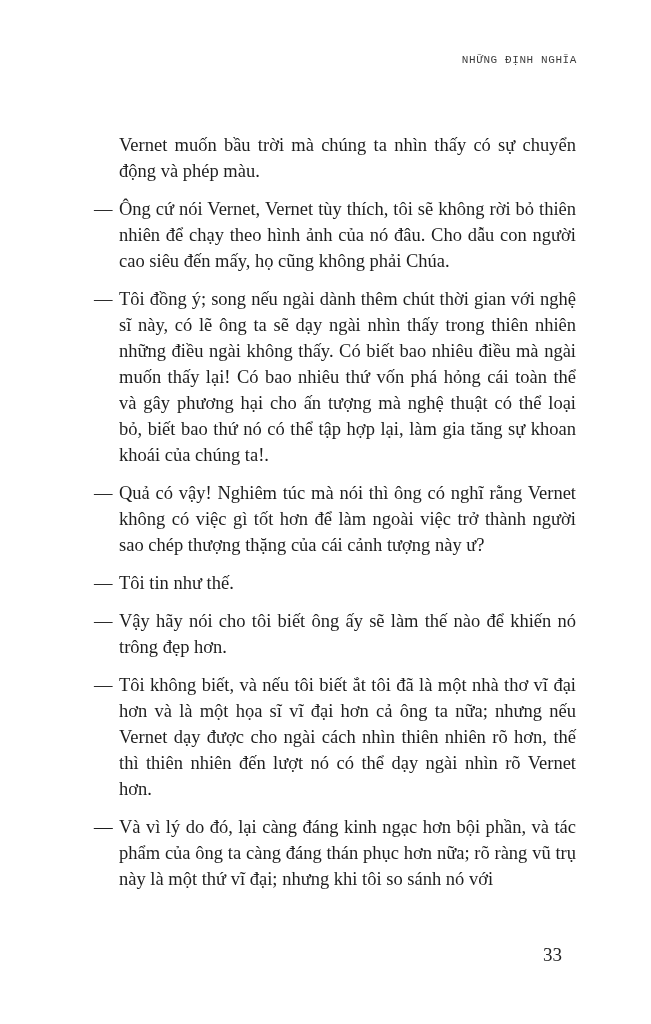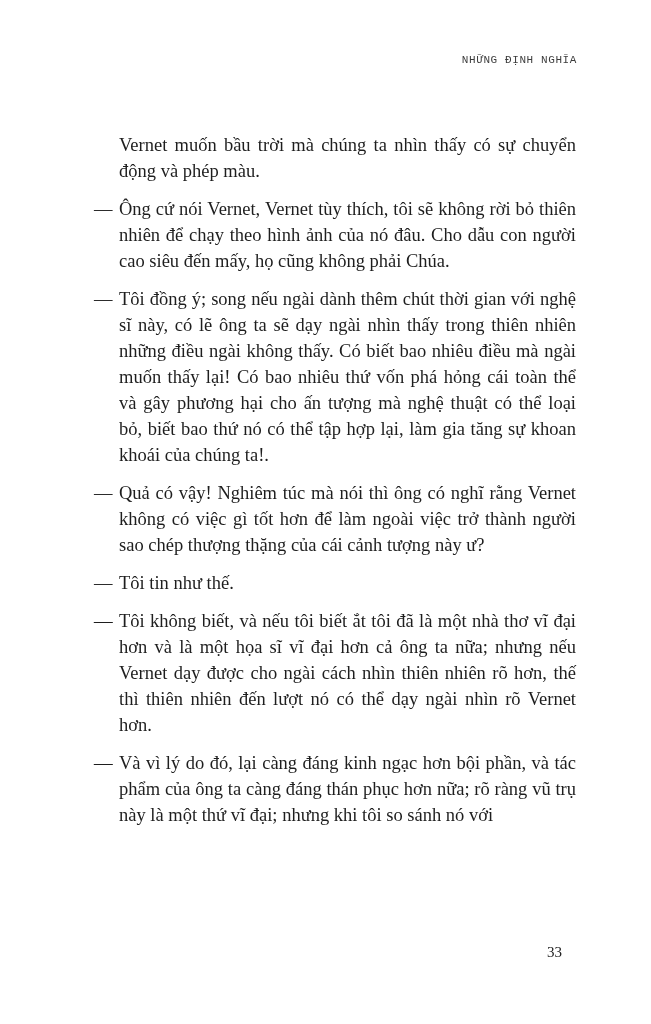--- a/index.html
+++ b/index.html
@@ -47,21 +47,21 @@
     position: absolute;
     left: 0;
     top: 0;
     width: 25px;
     color: #1e1e1e;
   }
   .page-number {
     position: absolute;
     top: 944px;
     right: 89px;
-    font-size: 15px;
+    font-size: 19px;
     color: #222222;
     font-family: "Liberation Serif", "DejaVu Serif", serif;
   }
 </style>
 </head>
 <body>
 
 <div class="page">
 
   <div class="running-header">NHỮNG ĐỊNH NGHĨA</div>
@@ -88,20 +88,21 @@
       <span>Quả có vậy! Nghiêm túc mà nói thì ông có nghĩ rằng Vernet không có việc gì tốt hơn để làm ngoài việc trở thành người sao chép thượng thặng của cái cảnh tượng này ư?</span>
     </p>
 
     <p class="para">
       <span class="dash">—</span>
       <span>Tôi tin như thế.</span>
     </p>
 
     <p class="para">
       <span class="dash">—</span>
+      <span>Vậy hãy nói cho tôi biết ông ấy sẽ làm thế nào để khiến nó trông đẹp hơn.</span>
     </p>
 
     <p class="para">
       <span class="dash">—</span>
       <span>Tôi không biết, và nếu tôi biết ắt tôi đã là một nhà thơ vĩ đại hơn và là một họa sĩ vĩ đại hơn cả ông ta nữa; nhưng nếu Vernet dạy được cho ngài cách nhìn thiên nhiên rõ hơn, thế thì thiên nhiên đến lượt nó có thể dạy ngài nhìn rõ Vernet hơn.</span>
     </p>
 
     <p class="para">
       <span class="dash">—</span>
     </p>

